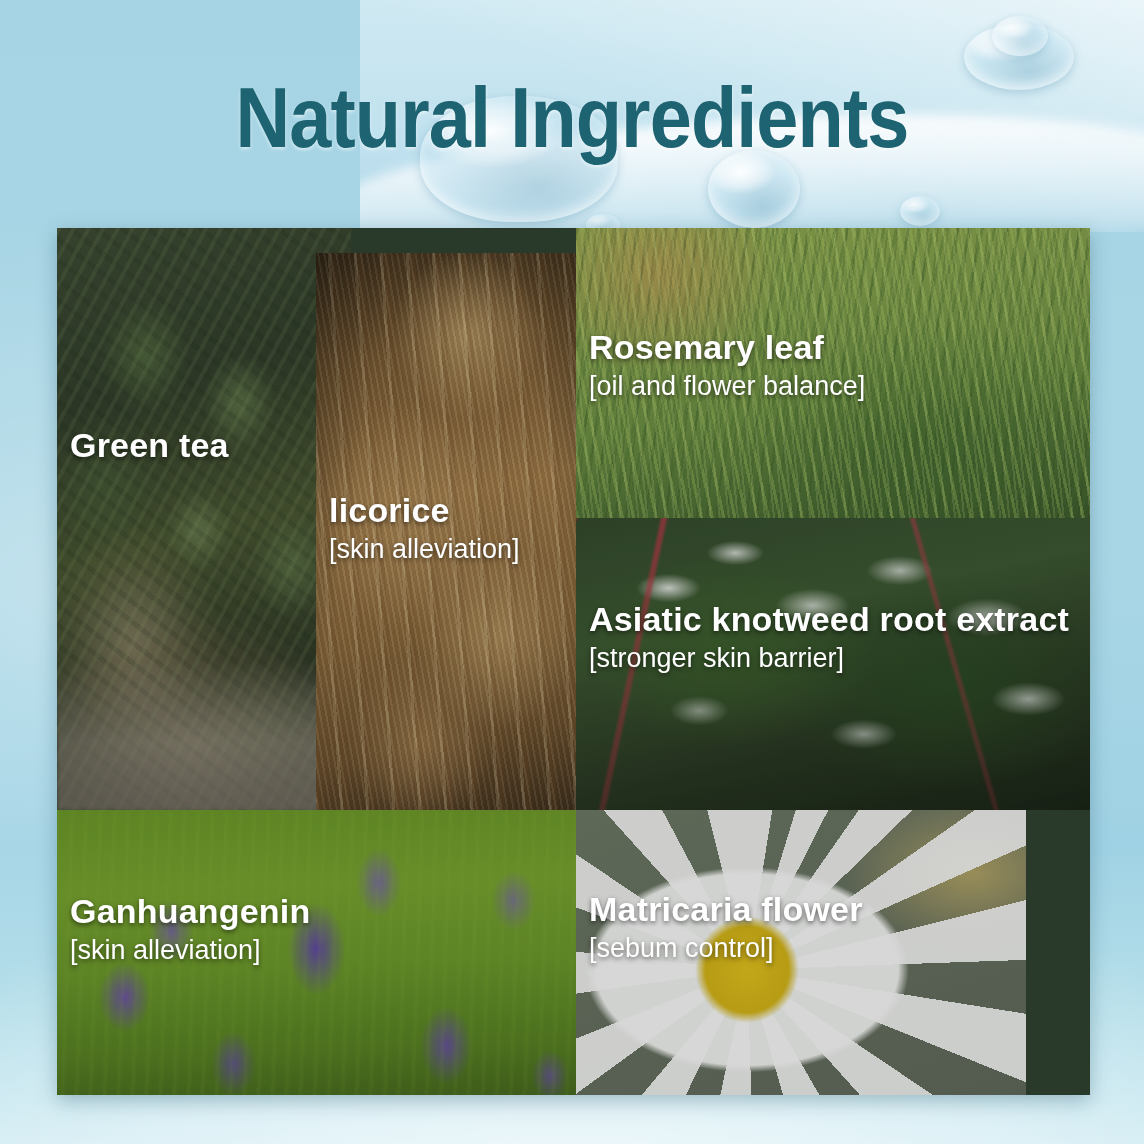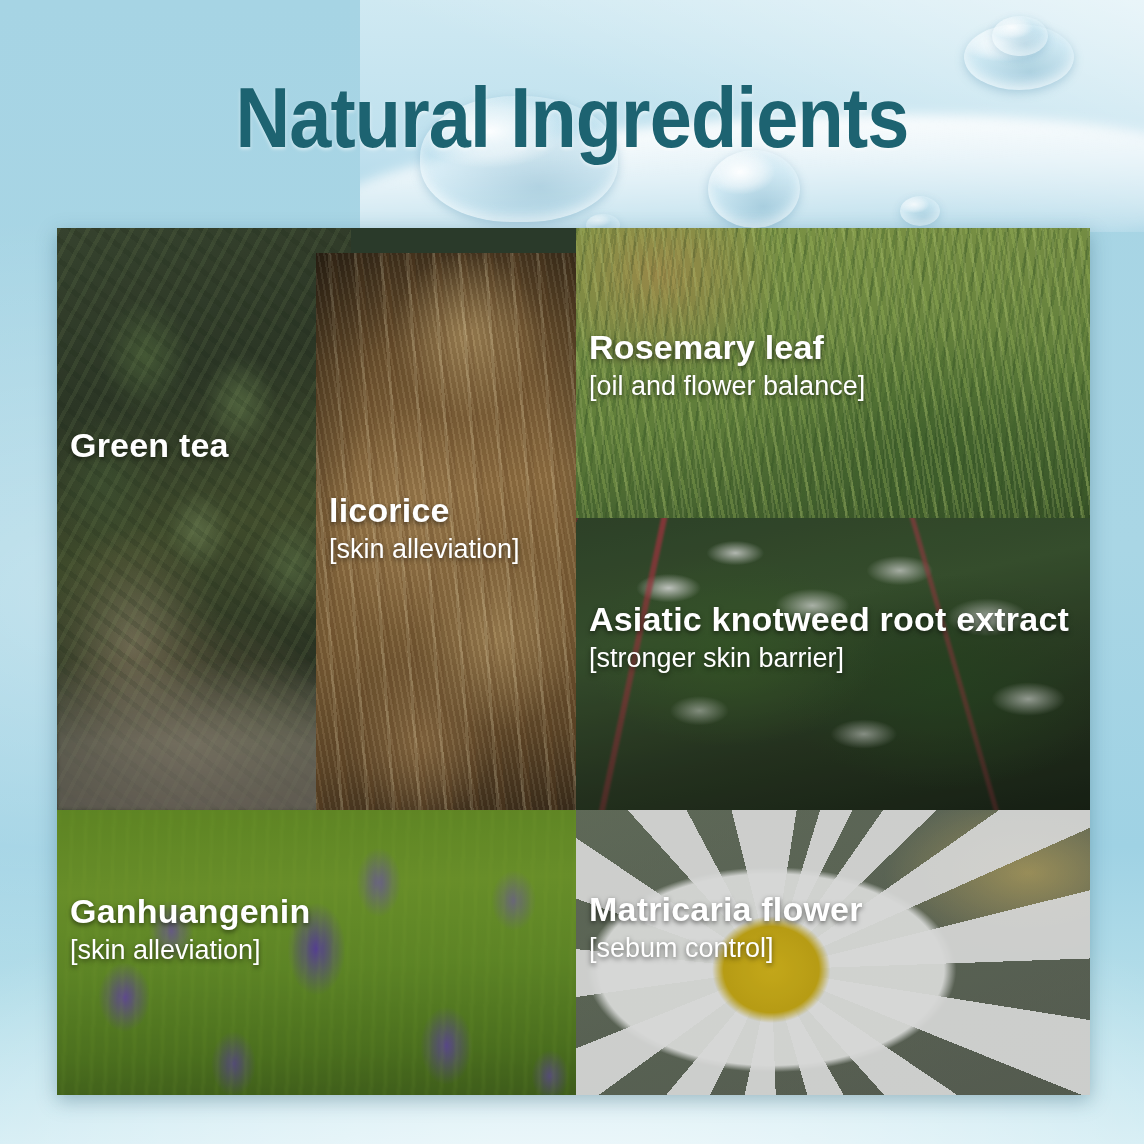--- a/index.html
+++ b/index.html
@@ -76,21 +76,21 @@
   }
   .caption .name{font-size:34px;line-height:42px;font-weight:bold;letter-spacing:.2px;}
   .caption .effect{font-size:27px;line-height:36px;font-weight:normal;}
 
   
   .c-greentea{left:0;top:0;width:294px;height:582px;}
   .c-licorice{left:259px;top:0;width:260px;height:582px;margin-top:25px;}
   .c-rosemary{left:519px;top:0;width:514px;height:290px;}
   .c-knotweed{left:519px;top:290px;width:514px;height:292px;}
   .c-ganhuang{left:0;top:582px;width:519px;height:302px;}
-  .c-matricaria{left:519px;top:582px;width:514px;height:285px;}
+  .c-matricaria{left:519px;top:582px;width:450px;height:285px;}
 
   
   .c-greentea  .caption{top:196px;}
   .c-licorice  .caption{top:236px;}
   .c-rosemary  .caption{top:98px;}
   .c-knotweed  .caption{top:80px;}
   .c-ganhuang  .caption{top:80px;}
   .c-matricaria .caption{top:78px;}
 
   

